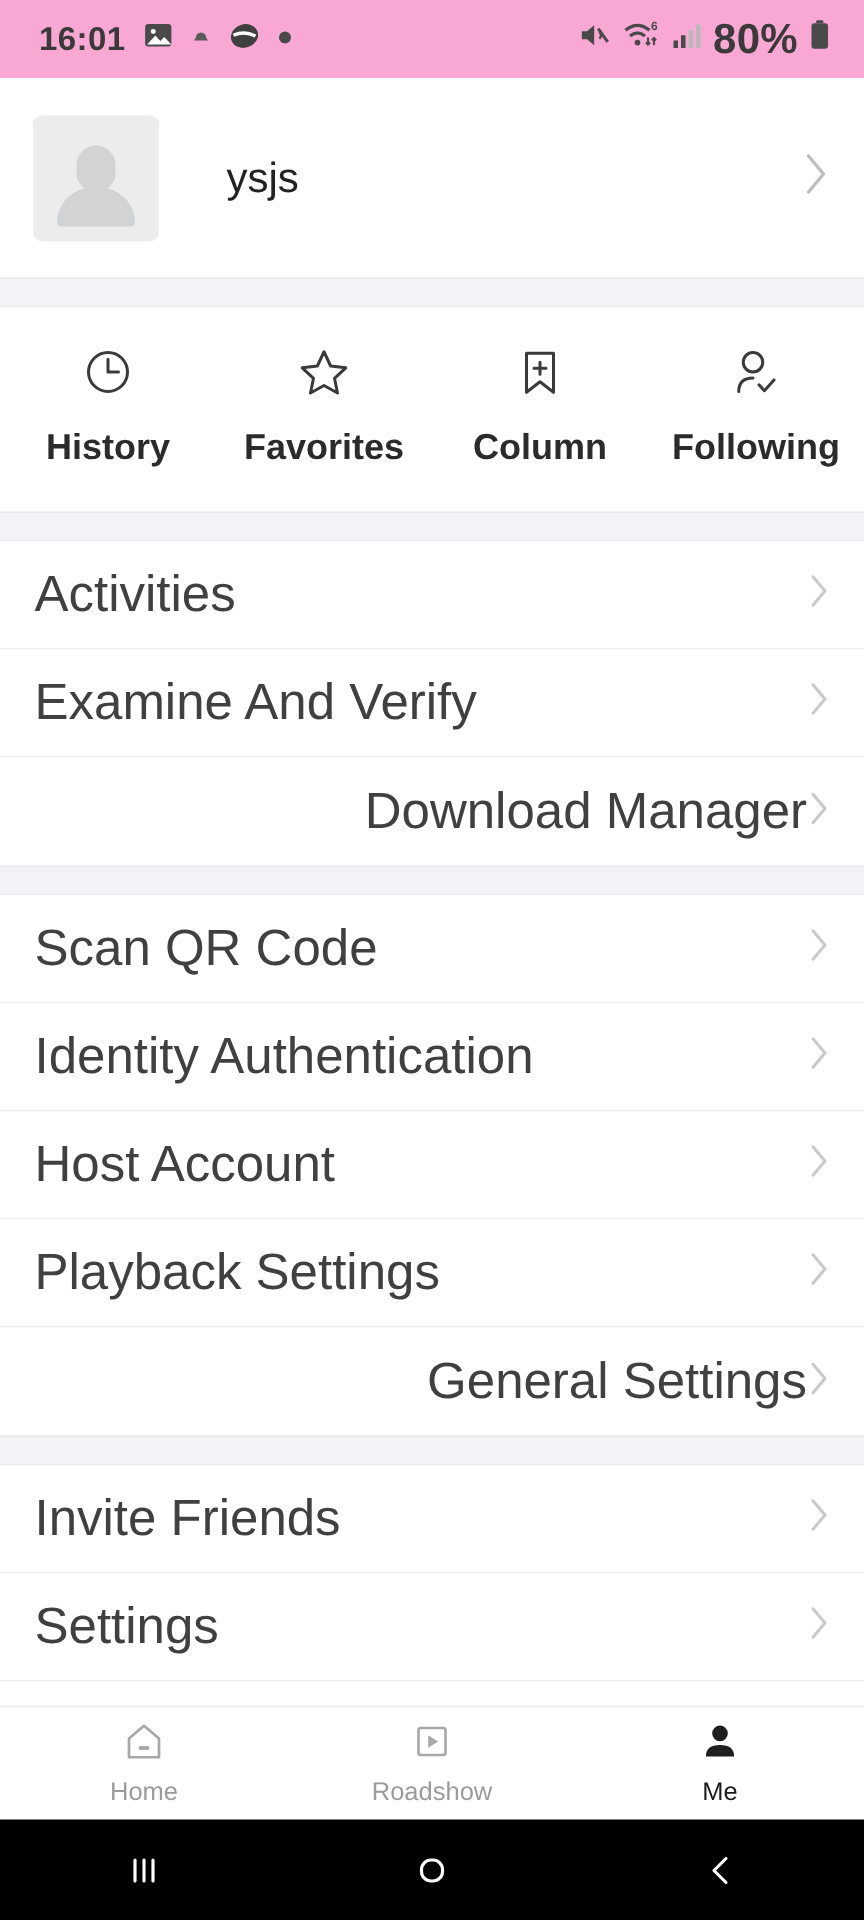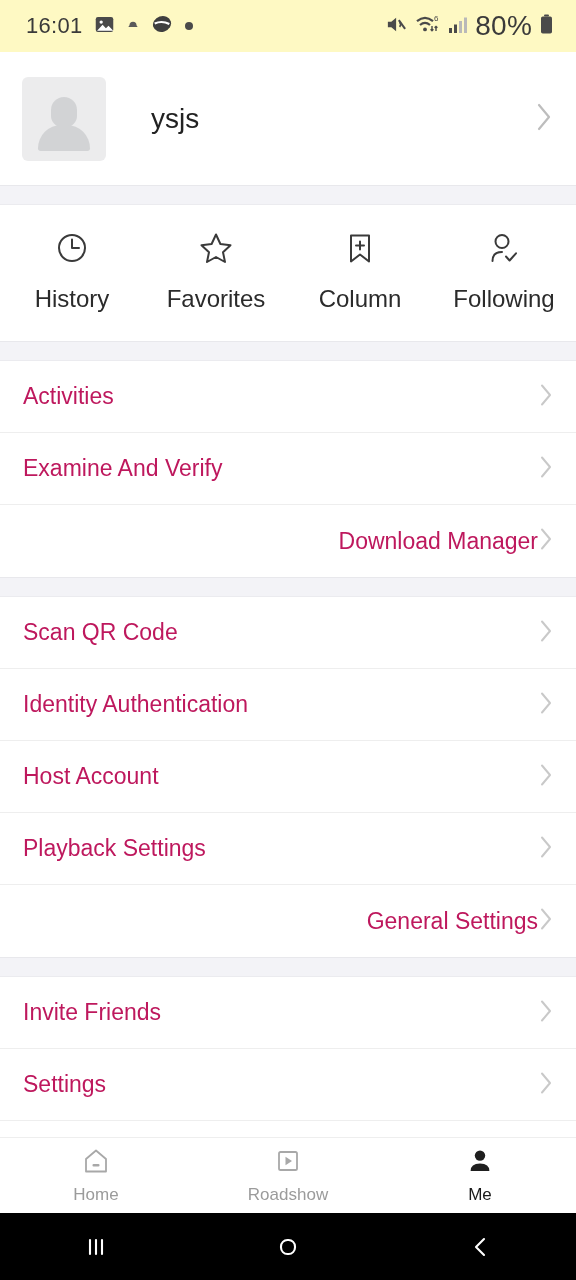--- a/index.html
+++ b/index.html
@@ -8,21 +8,21 @@
     font-family:"Liberation Sans", sans-serif;
     background:#ffffff;
     overflow:hidden;
   }
   .phone{ position:relative; width:576px; height:1280px; background:#ffffff; }
 
   
   .statusbar{
     height:52px; display:flex; 
     justify-content:space-between;
-    padding:0 22px 0 26px; background:#fef9c3;
+    padding:0 22px 0 26px; background:#f9a8d4;font-weight:bold;
   }
   .sb-left{ display:flex; align-items:center; gap:11px; }
   .sb-time{ font-size:22px; color:#3a3a3a; letter-spacing:.3px; }
   .sb-right{ display:flex; align-items:center; gap:7px; }
   .sb-batt-text{ font-size:28px; color:#3a3a3a; letter-spacing:.2px; }
   .ico{ display:block; }
 
   
   .profile{
     height:133px; display:flex; align-items:center;
@@ -50,33 +50,34 @@
   }
 
   
   .quick{
     background:#fff; display:flex; align-items:flex-start;
     padding:26px 0 28px 0;
   }
   .q-item{
     flex:1; display:flex; flex-direction:column; align-items:center;
     cursor:pointer;
+    font-weight:bold;
   }
   .q-ico{ height:34px; display:flex; align-items:center; justify-content:center; }
   .q-lbl{ margin-top:20px; font-size:24px; color:#2b2b2b; }
 
   
   .list{ background:#fff; }
   .row{
     height:72px; display:flex; align-items:center;
     padding:0 22px 0 23px; border-bottom:1px solid #eeeeee;
     background:#fff; cursor:pointer;
   }
   .row:last-child{ border-bottom:none;text-align:right; }
-  .row-lbl{ font-size:23px; color:#be185d; flex:1; }
+  .row-lbl{ font-size:34px; color:#404040; flex:1; }
   .row-val{ font-size:25px; color:#9a9a9a; margin-right:12px; }
 
   
   .clip{ height:26px; overflow:hidden; position:relative; }
   .clip .row{ border-bottom:none; }
 
   
   .tabbar{
     position:absolute; left:0; bottom:67px; width:576px; height:76px;
     background:#fff; display:flex; align-items:center;

